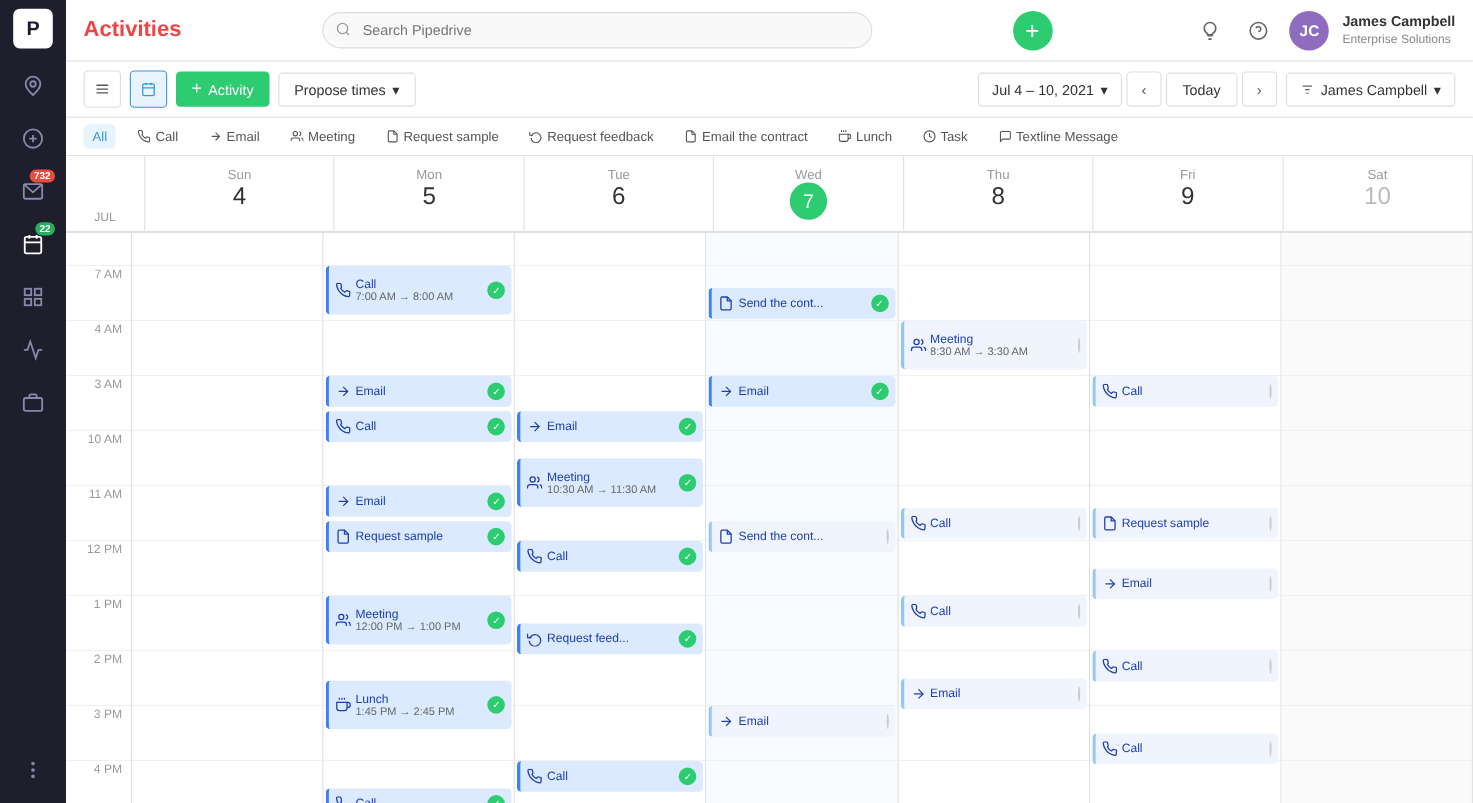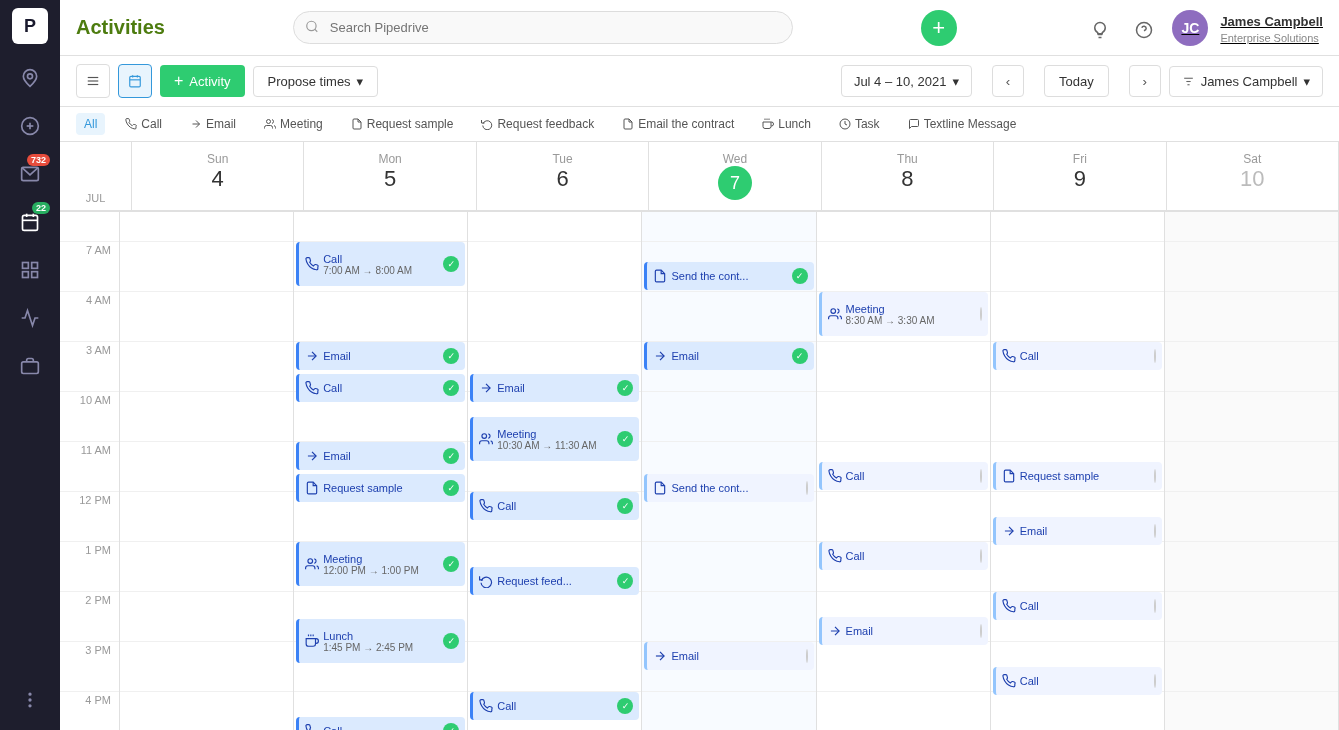--- a/index.html
+++ b/index.html
@@ -15,40 +15,40 @@
     .sidebar-item.active { color: #fff; }
     .sidebar-badge { position: absolute; top: 2px; right: 2px; background: #e74c3c; color: #fff; font-size: 9px; font-weight: 700; border-radius: 8px; padding: 1px 4px; min-width: 16px; text-align: center; }
     .sidebar-badge.green { background: #27ae60; }
     .sidebar-spacer { flex: 1; }
 
     
     .main { flex: 1; display: flex; flex-direction: column; overflow: hidden; }
 
     
     .topbar { display: flex; align-items: center; padding: 8px 16px; border-bottom: 1px solid #e0e0e0; gap: 12px; height: 56px; }
-    .topbar-title { font-size: 20px; font-weight: 600; color: #4d7c0f; flex-shrink: 0; }
+    .topbar-title { font-size: 20px; font-weight: 600; color: #ef4444; flex-shrink: 0; }
     .search-container { flex: 1; max-width: 500px; position: relative; margin: 0 auto; }
     .search-input { width: 100%; padding: 8px 12px 8px 36px; border: 1px solid #ddd; border-radius: 20px; font-size: 13px; background: #f9f9f9; outline: none; }
     .search-icon-wrap { position: absolute; left: 12px; top: 50%; transform: translateY(-50%); color: #999; }
     .add-btn { width: 36px; height: 36px; background: #2ecc71; border: none; border-radius: 50%; color: #fff; font-size: 22px; cursor: pointer; display: flex; align-items: center; justify-content: center; flex-shrink: 0; }
-    .topbar-right { display: flex; align-items: flex-end; gap: 12px; margin-left: auto; text-decoration: underline; }
+    .topbar-right { display: flex; align-items: center; gap: 12px; margin-left: auto; }
     .topbar-icon-btn { width: 32px; height: 32px; display: flex; align-items: center; justify-content: center; color: #666; cursor: pointer; border-radius: 50%; border: none; background: none; }
     .user-avatar { width: 36px; height: 36px; border-radius: 50%; background: #bbb; overflow: hidden; display: flex; align-items: center; justify-content: center; font-size: 14px; font-weight: 600; color: #fff; background: #8e6dbf; }
     .user-info { display: flex; flex-direction: column; line-height: 1.3; }
     .user-name { font-size: 13px; font-weight: 600; color: #333; }
     .user-role { font-size: 11px; color: #888; }
 
     
     .toolbar { display: flex; align-items: center; padding: 8px 16px; border-bottom: 1px solid #e0e0e0; gap: 8px; }
     .view-btn { width: 34px; height: 34px; display: flex; align-items: center; justify-content: center; border: 1px solid #ddd; border-radius: 4px; cursor: pointer; color: #555; background: #fff; }
     .view-btn.active { background: #e8f4fd; border-color: #3498db; color: #3498db; }
     .activity-btn { display: flex; align-items: center; gap: 6px; background: #2ecc71; color: #fff; border: none; border-radius: 4px; padding: 7px 14px; cursor: pointer; font-size: 13px; font-weight: 500; }
     .propose-btn { display: flex; align-items: center; gap: 6px; border: 1px solid #ddd; border-radius: 4px; padding: 7px 14px; cursor: pointer; font-size: 13px; background: #fff; color: #333; }
     .toolbar-spacer { flex: 1; }
-    .date-nav { display: flex; gap: 20px; }
+    .date-nav { display: flex; align-items: center; gap: 4px; }
     .date-range-btn { display: flex; align-items: center; gap: 6px; border: 1px solid #ddd; border-radius: 4px; padding: 7px 12px; cursor: pointer; font-size: 13px; background: #fff; color: #333; }
     .nav-arrow-btn { width: 32px; height: 32px; display: flex; align-items: center; justify-content: center; border: 1px solid #ddd; border-radius: 4px; cursor: pointer; background: #fff; color: #555; }
     .today-btn { border: 1px solid #ddd; border-radius: 4px; padding: 7px 14px; cursor: pointer; font-size: 13px; background: #fff; color: #333; }
     .user-filter-btn { display: flex; align-items: center; gap: 6px; border: 1px solid #ddd; border-radius: 4px; padding: 7px 12px; cursor: pointer; font-size: 13px; background: #fff; color: #333; }
 
     
     .filter-tabs { display: flex; align-items: center; padding: 6px 16px; border-bottom: 1px solid #e0e0e0; gap: 12px; overflow-x: auto; }
     .filter-tab { display: flex; align-items: center; gap: 4px; padding: 4px 8px; border-radius: 4px; cursor: pointer; font-size: 12px; color: #555; white-space: nowrap; }
     .filter-tab.active { background: #e8f4fd; color: #3498db; }
 

